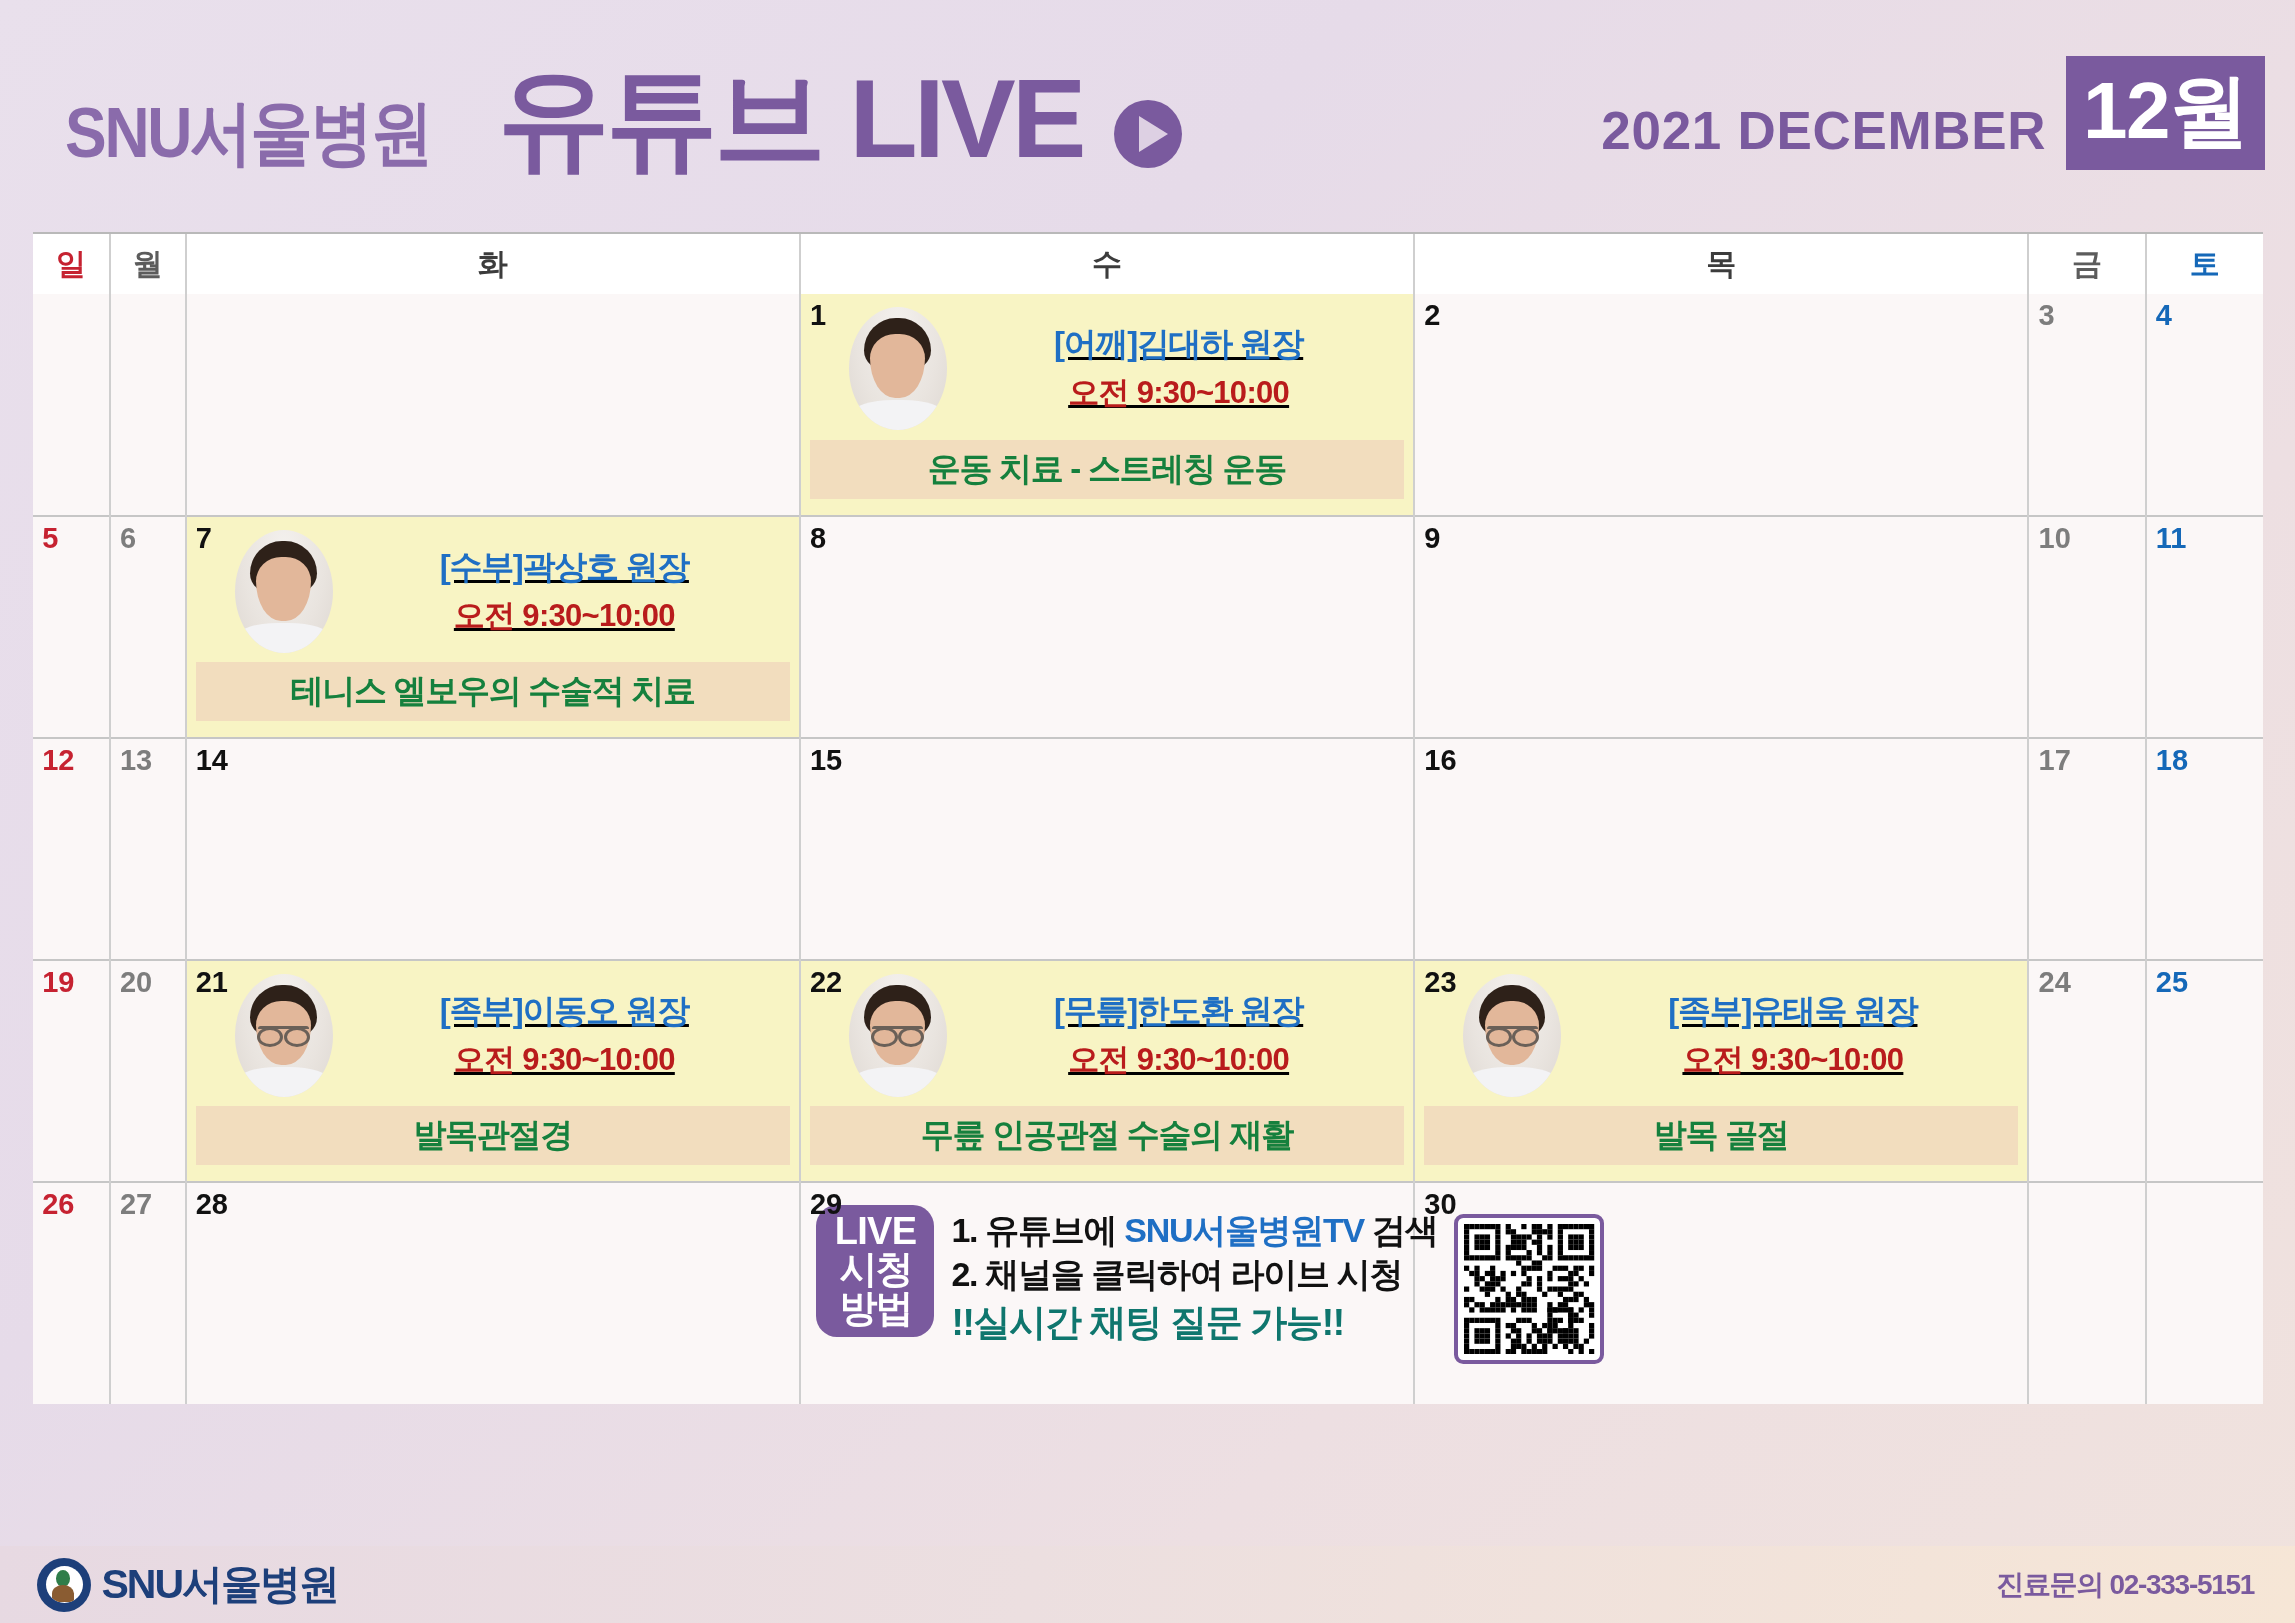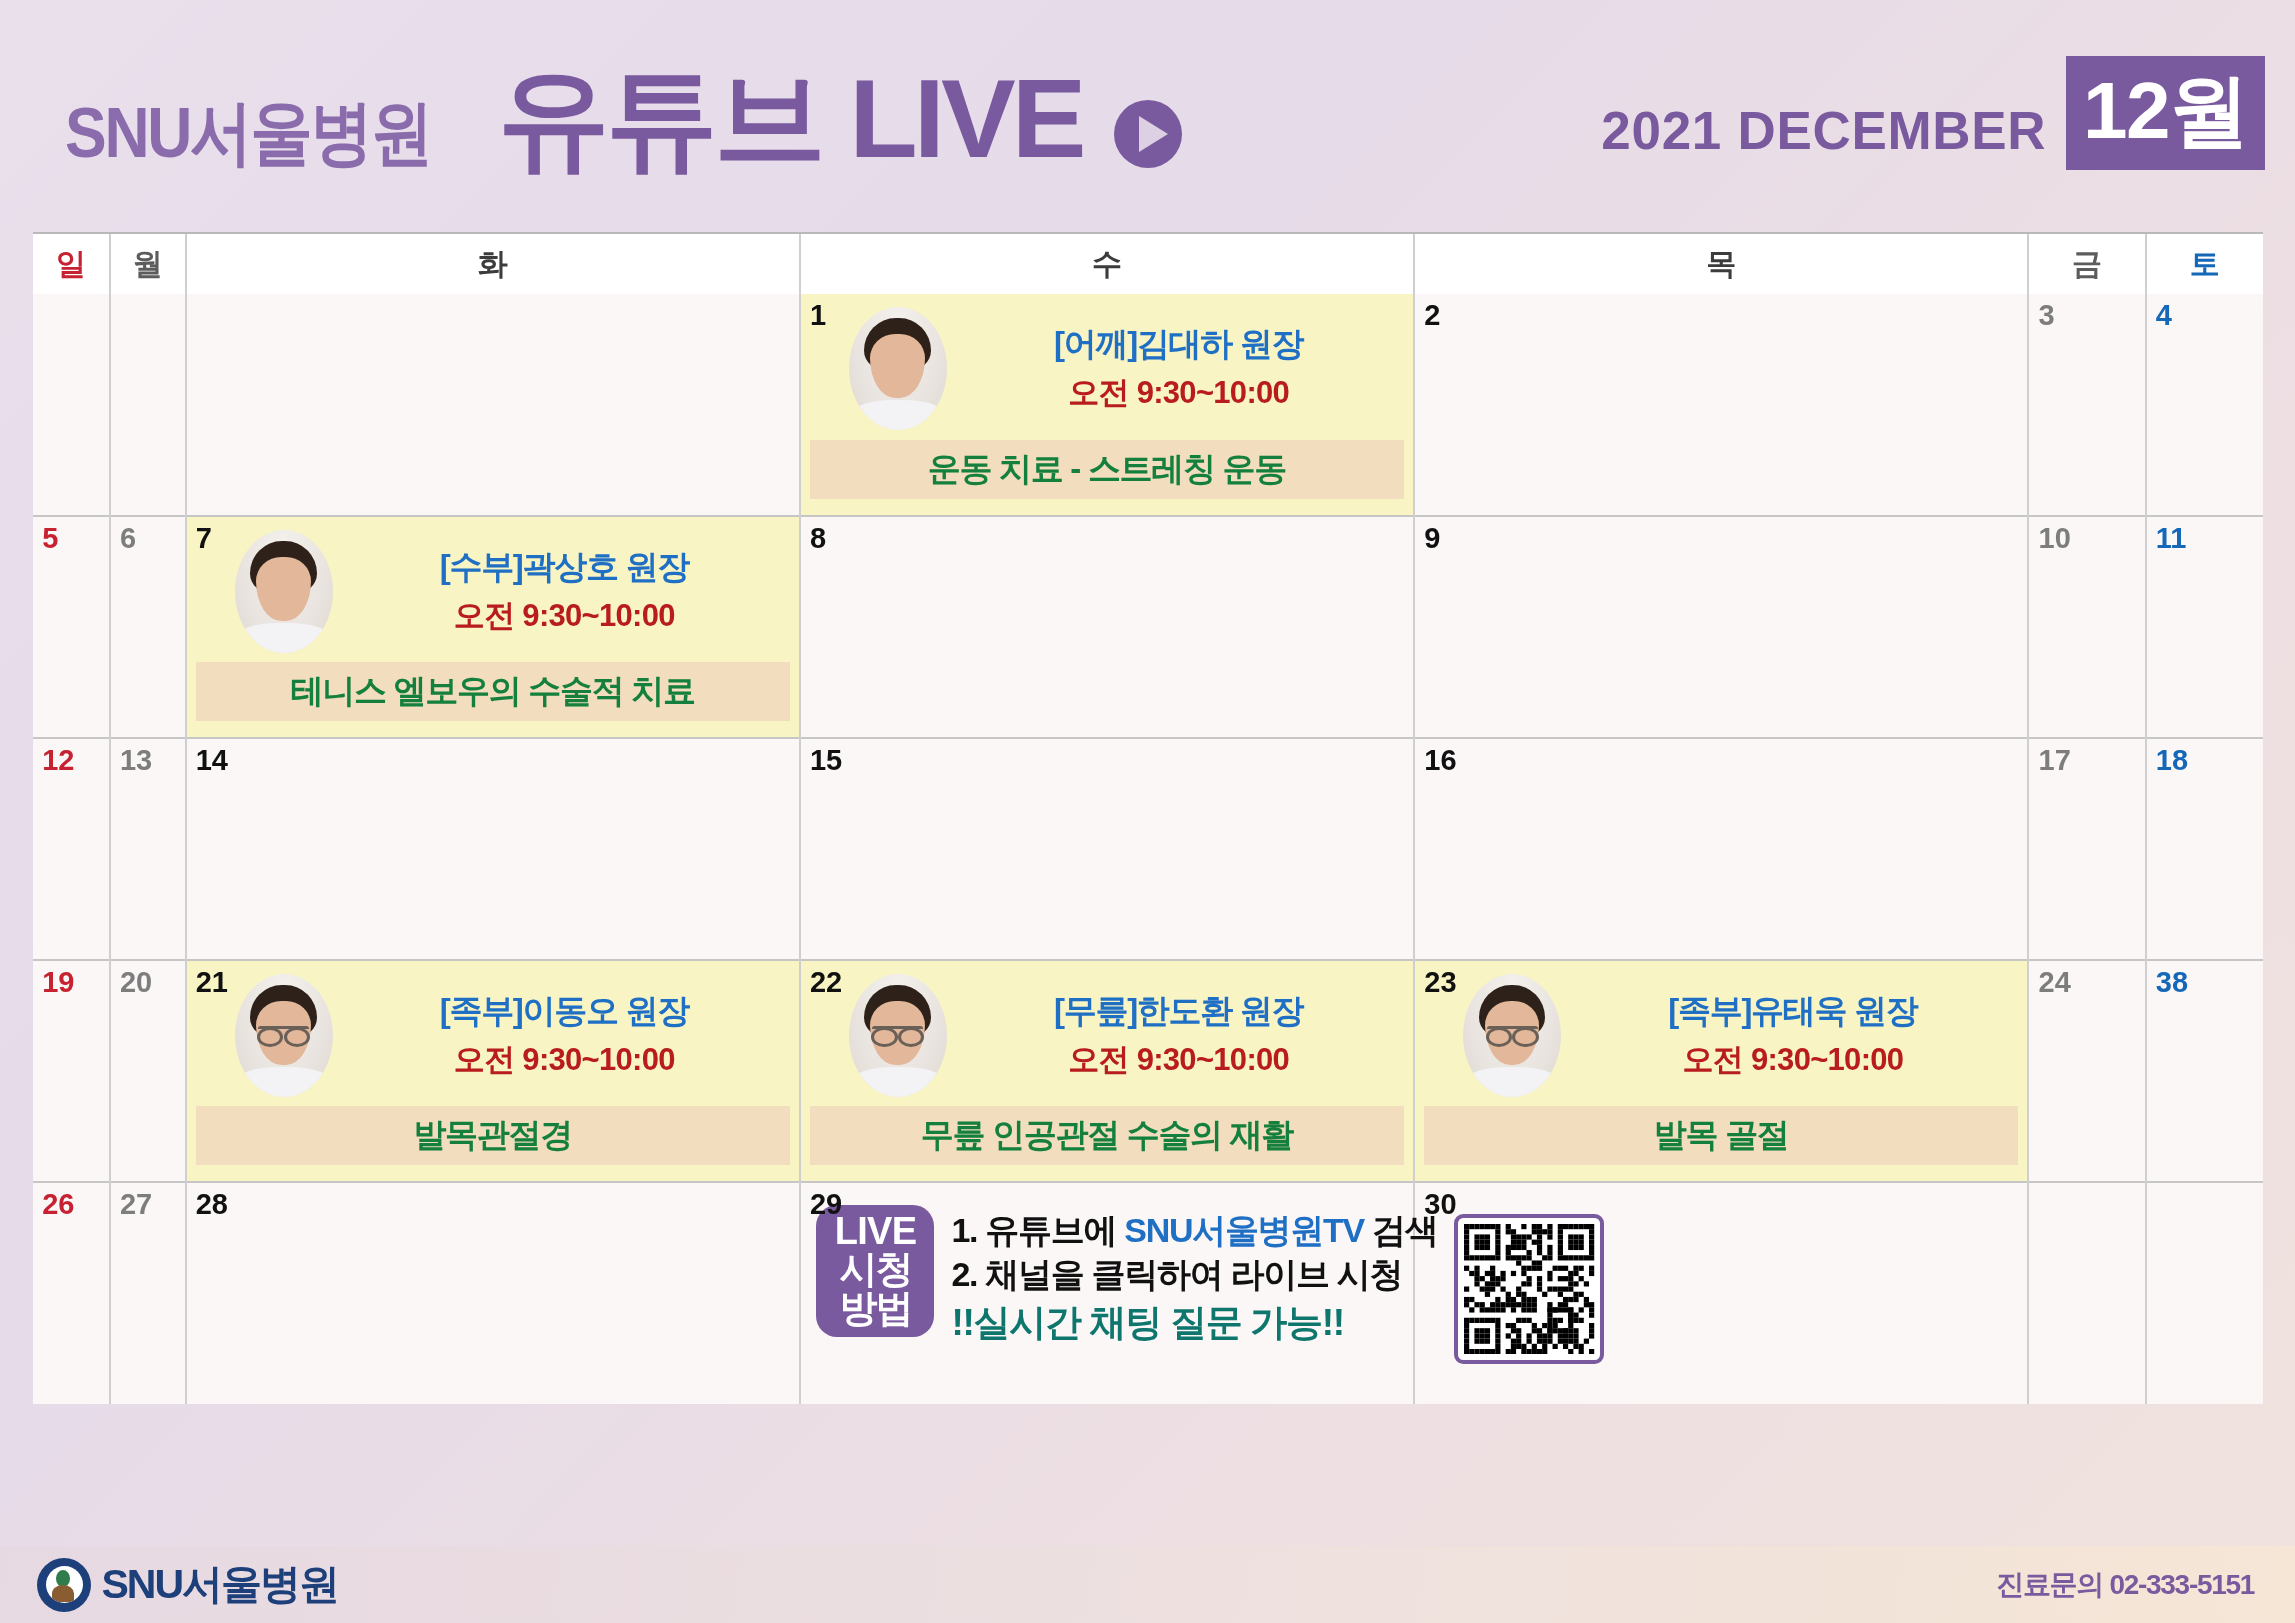--- a/index.html
+++ b/index.html
@@ -164,20 +164,21 @@
     background: #f8f4c4;
     display: flex;
     flex-direction: column;
     justify-content: space-between;
   }
   .event-top {
     display: flex;
     align-items: center;
     padding: 13px 11.8px 0 48px;
     gap: 17px;
+    text-decoration: underline;
   }
   .avatar {
     flex: 0 0 auto;
     width: 98px; height: 123px;
     border-radius: 50% / 50%;
     overflow: hidden;
     position: relative;
     background: radial-gradient(ellipse at 50% 18%, #f4f1ee 0%, #e9e4df 60%, #ded8d2 100%);
   }
   .avatar .hair {
@@ -555,21 +556,21 @@
                   </div>
                 </div>
                 <div class="topic">발목 골절</div>
               </div>
               <span class="daynum d-wk">23</span>
             </td>
             <td>
               <span class="daynum d-fri">24</span>
             </td>
             <td>
-              <span class="daynum d-sat">38</span>
+              <span class="daynum d-sat">25</span>
             </td>
           </tr>
           <tr>
             <td>
               <span class="daynum d-sun">26</span>
             </td>
             <td>
               <span class="daynum d-mon">27</span>
             </td>
             <td>

